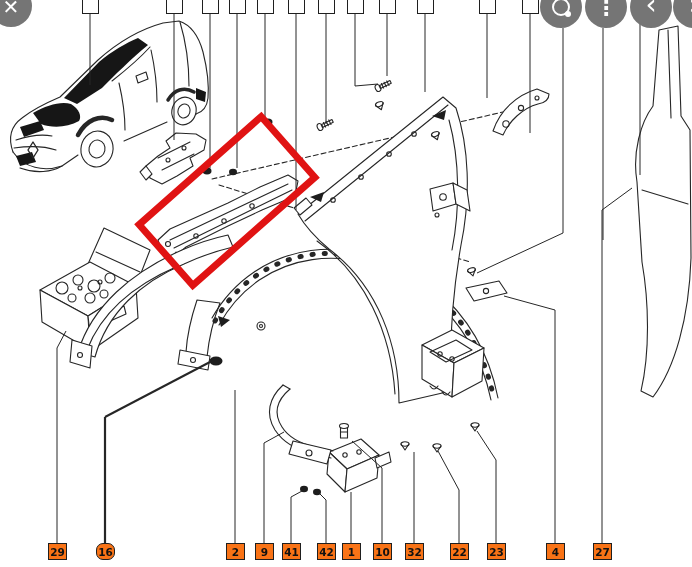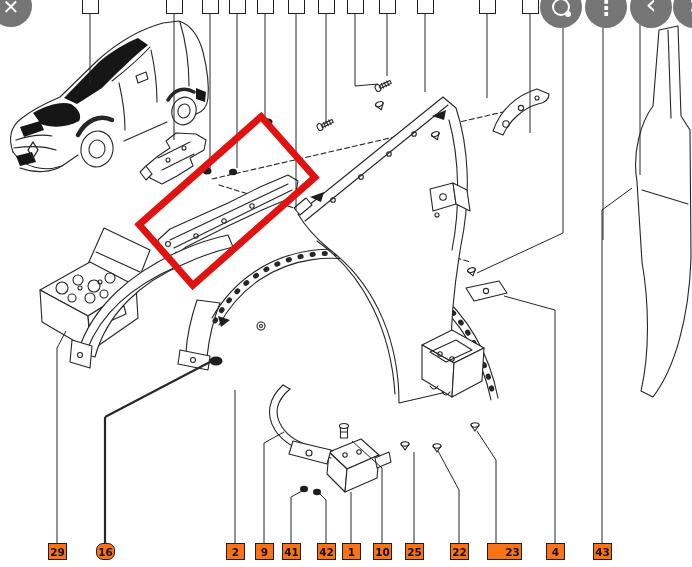--- a/index.html
+++ b/index.html
@@ -301,25 +301,25 @@
     </div>
   <div id="bottom-callouts">
       <div class="bcbox" style="left: 48px;">29</div>
       <div class="bcbox" style="left: 96px; border-radius: 7px;">16</div>
       <div class="bcbox" style="left: 226px;">2</div>
       <div class="bcbox" style="left: 255px;">9</div>
       <div class="bcbox" style="left: 282px;">41</div>
       <div class="bcbox" style="left: 317px;">42</div>
       <div class="bcbox" style="left: 342px;">1</div>
       <div class="bcbox" style="left: 373px; text-align: center;">10</div>
-      <div class="bcbox" style="left: 405px;">25</div>
+      <div class="bcbox" style="left: 405px;">32</div>
       <div class="bcbox" style="left: 450px;">22</div>
-      <div class="bcbox" style="left: 487px; padding-left: 16px;">23</div>
+      <div class="bcbox" style="left: 487px;">23</div>
       <div class="bcbox" style="left: 546px;">4</div>
-      <div class="bcbox" style="left: 593px;">43</div>
+      <div class="bcbox" style="left: 593px;">27</div>
     </div>
 
   <div id="highlight" style="left: 142px; top: 157px; width: 156px; height: 74px; border: 7px solid rgb(224, 19, 19); transform: rotate(-41.5deg);"></div>
 
   <div id="toolbar">
       <div class="tb tb-close" style="background: rgb(117, 117, 117);">
         <span class="glyph">✕</span>
       </div>
       <div class="tb tb-lens" style="background: rgb(117, 117, 117);">
         <div class="lens-ring"></div>

